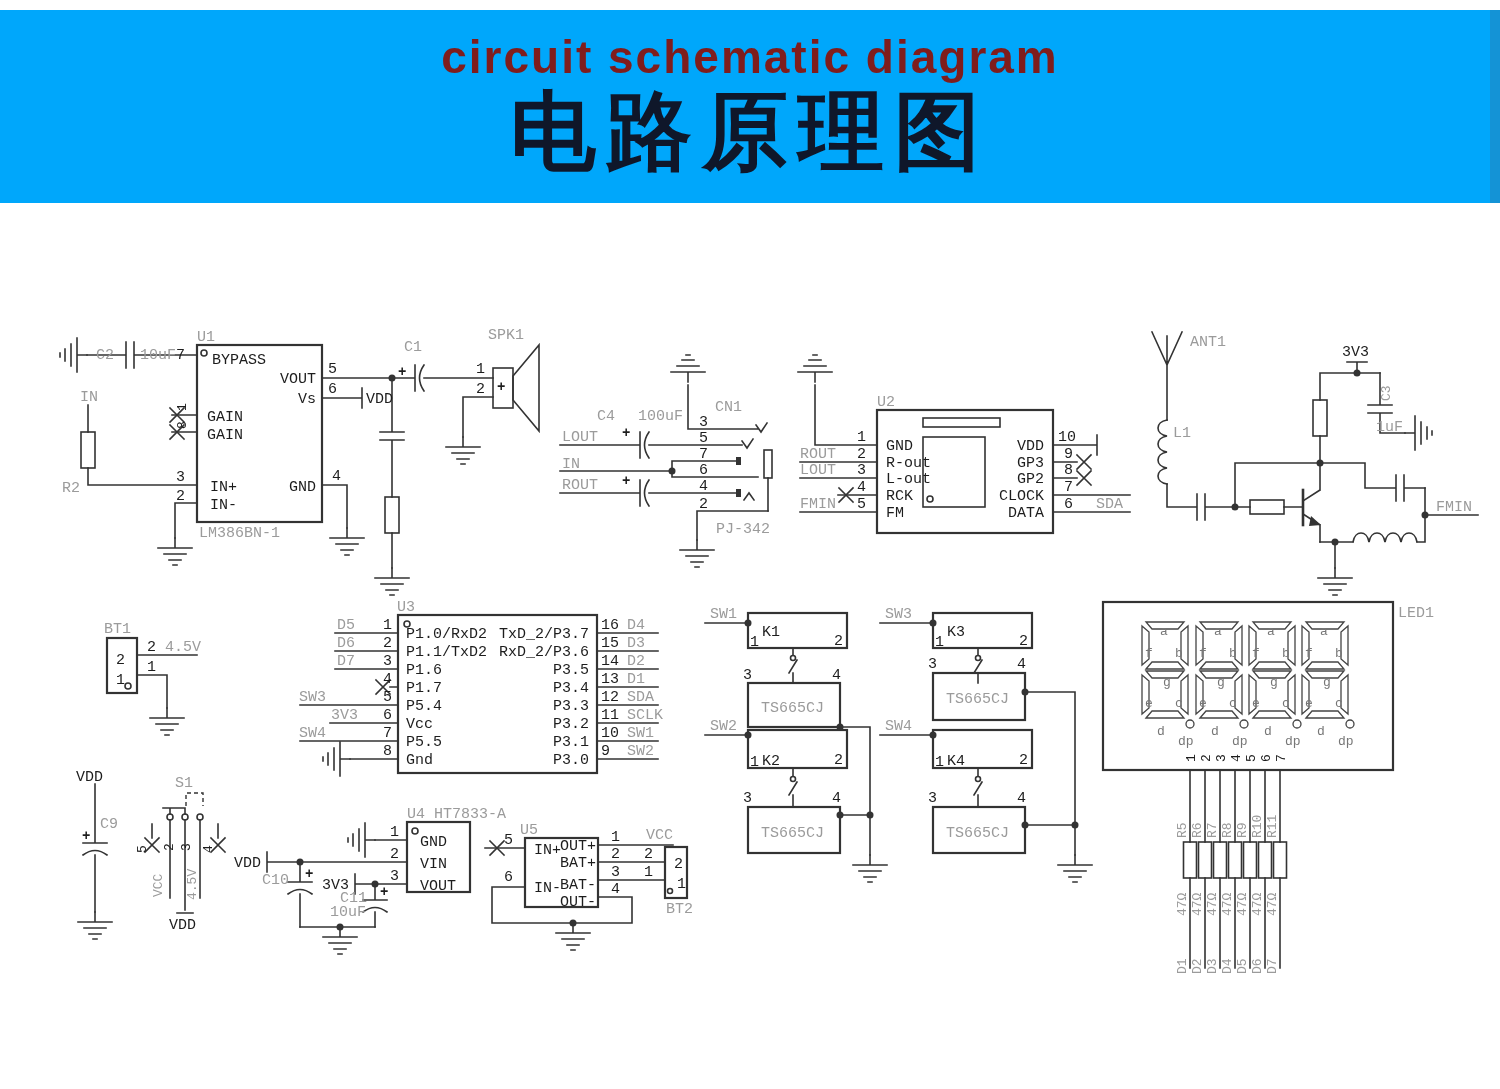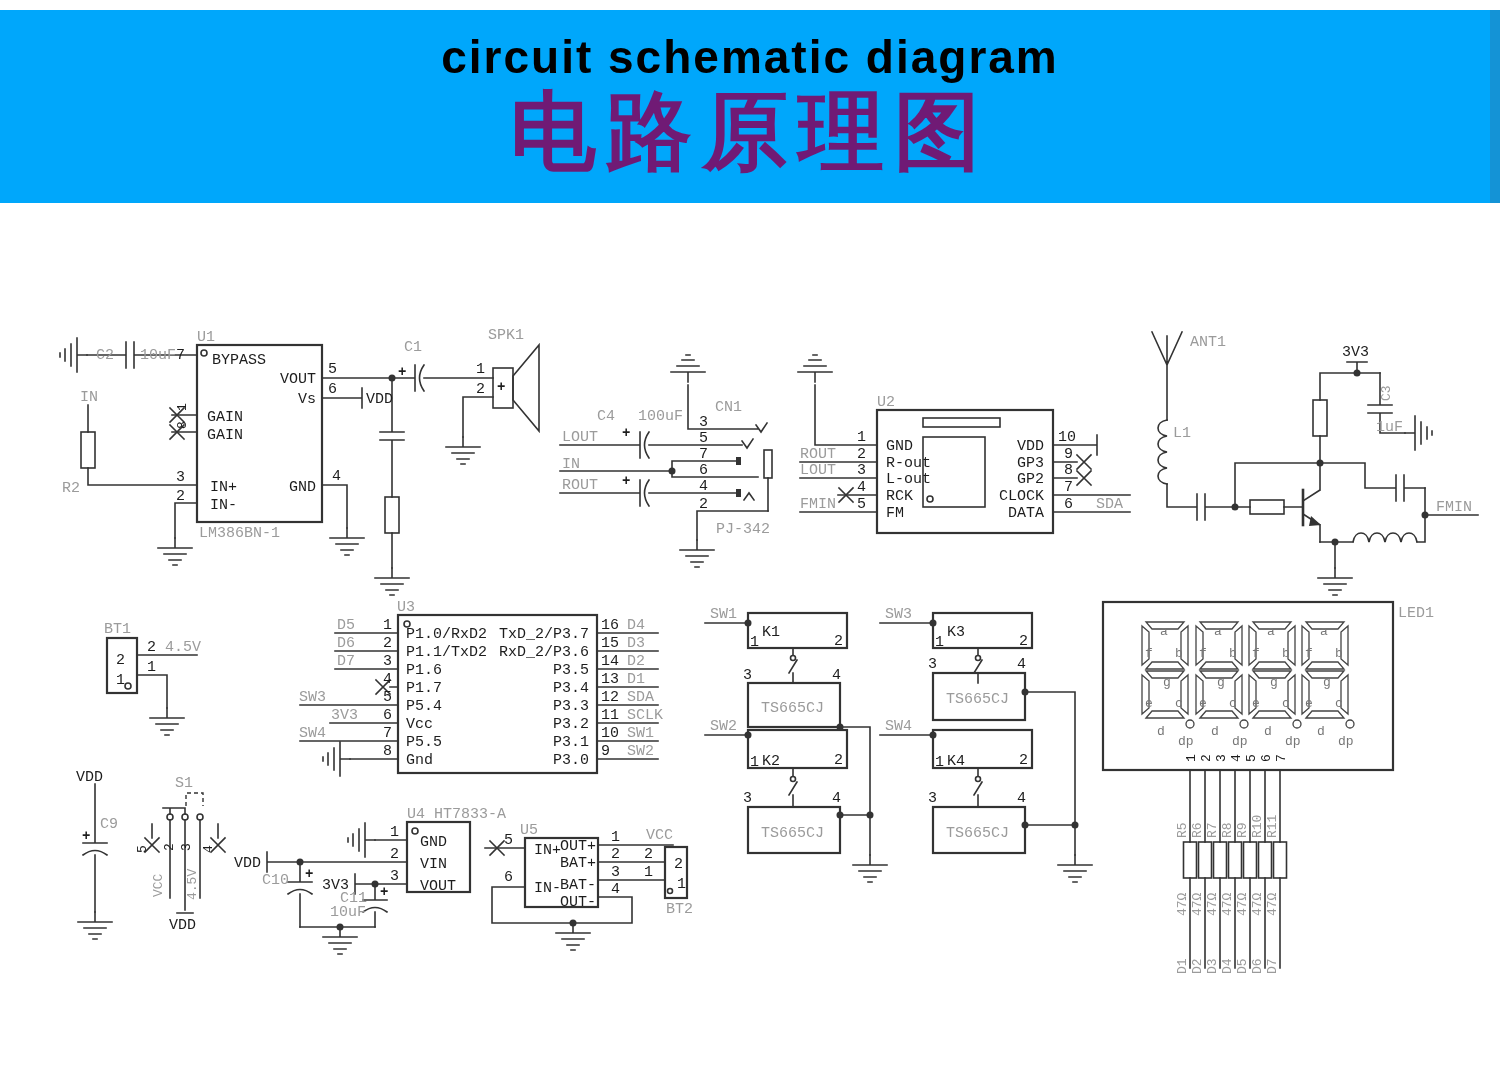--- a/index.html
+++ b/index.html
@@ -1,22 +1,22 @@
 <!DOCTYPE html>
 <html><head>
 <meta charset="utf-8">
 <style>
   html,body{margin:0;padding:0;background:#fff;}
   .stage{position:relative;width:1500px;height:1089px;background:#ffffff;overflow:hidden;
          font-family:"Liberation Sans",sans-serif;}
   .banner{position:absolute;left:0;top:10px;width:1500px;height:193px;background:#00a7fb;
           display:flex;flex-direction:column;align-items:center;justify-content:center;}
   .banner .strip{position:absolute;right:0;top:0;width:10px;height:100%;background:#1493d6;}
-  .t-en{color:#000000;font-size:46px;font-weight:600;letter-spacing:2px;line-height:1.1;text-align:right;}
-  .t-zh{color:#701a75;font-size:86px;font-weight:700;letter-spacing:10px;line-height:1.15;}
+  .t-en{color:#7f1d1d;font-size:46px;font-weight:600;letter-spacing:2px;line-height:1.1;text-align:right;}
+  .t-zh{color:#0f172a;font-size:86px;font-weight:700;letter-spacing:10px;line-height:1.15;}
   svg{position:absolute;left:0;top:0;}
   .w{stroke:#333;stroke-width:1.6;fill:none;stroke-linecap:square;}
   .w2{stroke:#333;stroke-width:2.6;fill:none;stroke-linecap:square;}
   .bx{stroke:#333;stroke-width:2.2;fill:none;}
   .seg{stroke:#444;stroke-width:1.3;fill:none;}
   .dash{stroke:#333;stroke-width:1.4;fill:none;stroke-dasharray:4 3;}
   .dot{fill:#333;stroke:none;}
   .fillb{fill:#333;stroke:none;}
   text.lbl{font-family:"Liberation Mono","DejaVu Sans Mono",monospace;font-size:15px;fill:#1d1d1d;}
   text.pin{fill:#1d1d1d;}

